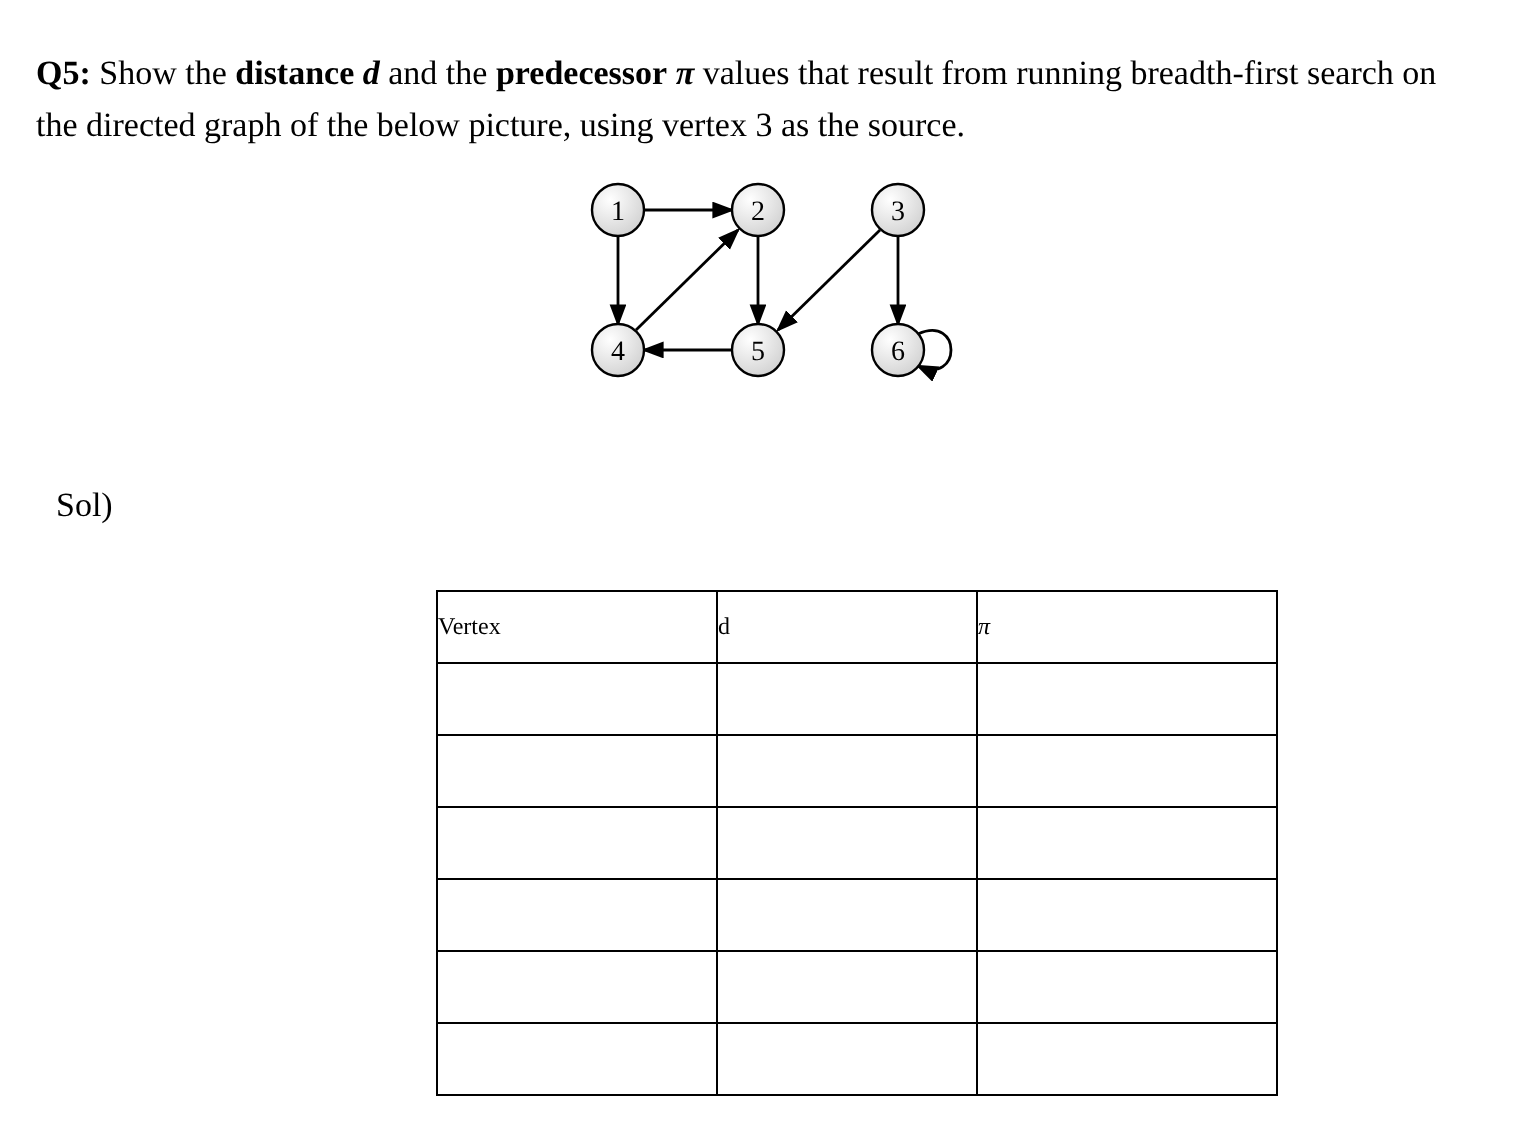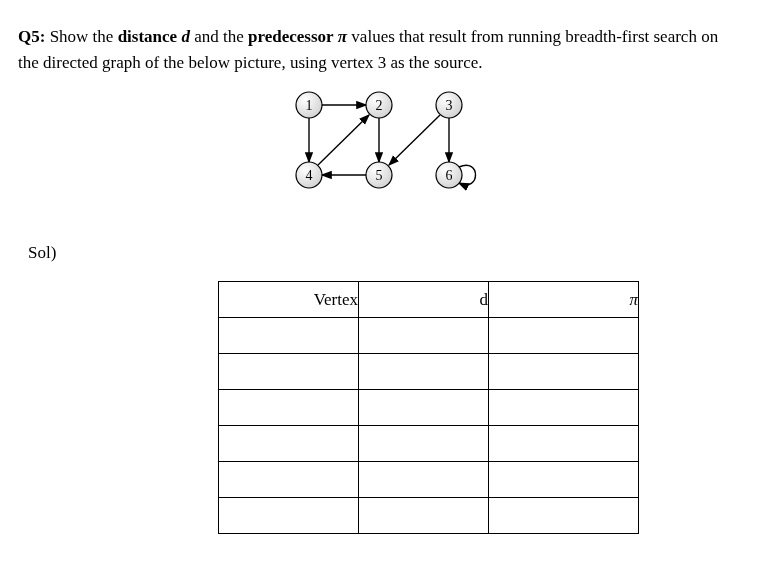--- a/index.html
+++ b/index.html
@@ -26,35 +26,35 @@
       position: relative;
     }
     .graph-area svg {
       position: absolute;
       left: 0; top: 0;
       width: 100%; height: 100%;
       overflow: visible;
     }
     .sol-heading {
       font-size: 17px;
-      margin-bottom: 18px;
+      margin-bottom: 32px;
       margin-left: 10px;
     }
     .table-wrap {
       margin-left: 200px;
     }
     table {
       border-collapse: collapse;
     }
     th, td {
       border: 1px solid #000;
       height: 36px;
       font-weight: normal;
-      font-size: 17px;
-      text-align: right;
+      font-size: 12px;
+      text-align: left;
       vertical-align: middle;
     }
     th.col-vertex, td.col-vertex { width: 140px; }
     th.col-d, td.col-d { width: 130px; }
     th.col-pi, td.col-pi { width: 150px; }
   </style>
 </head>
 <body>
 
 <div class="question-text">

